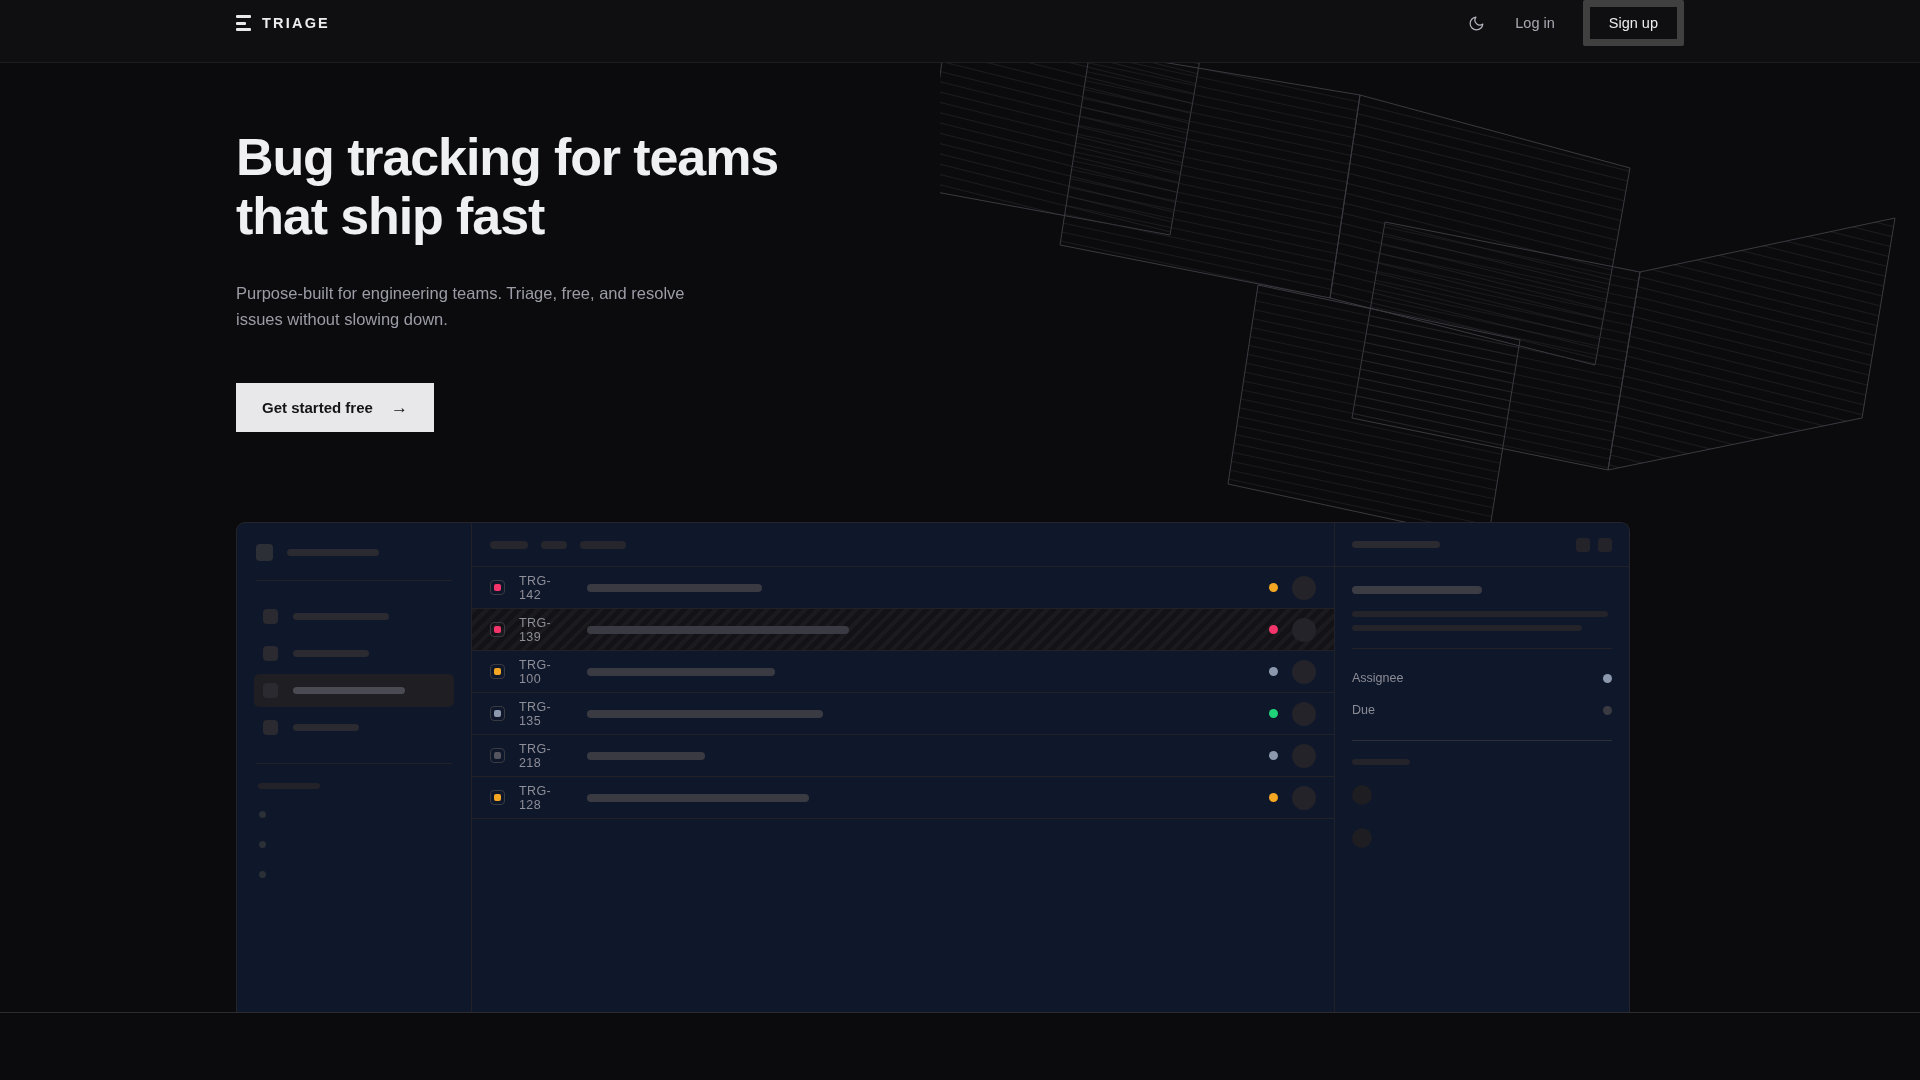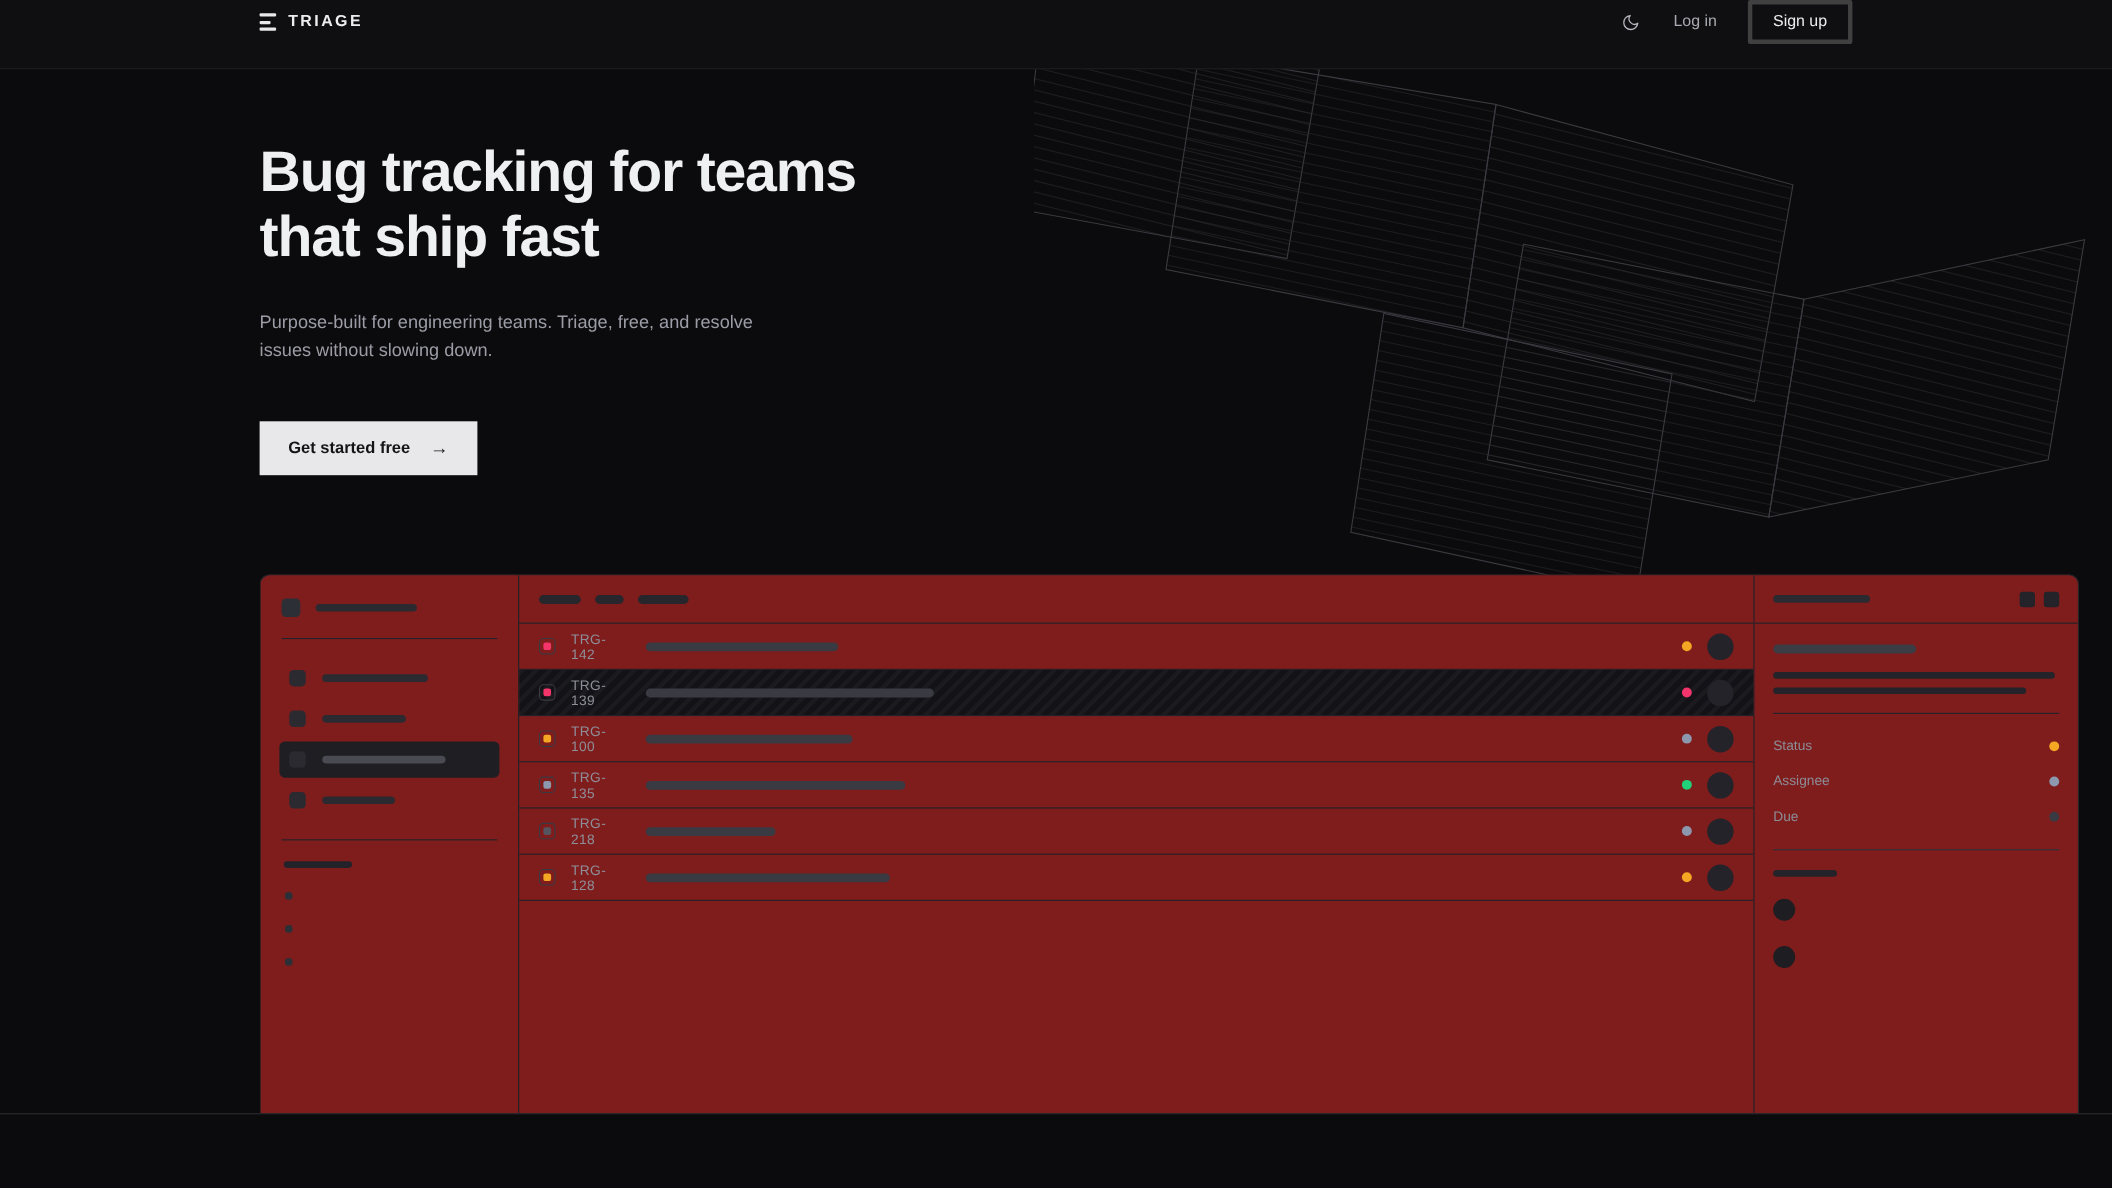--- a/index.html
+++ b/index.html
@@ -29,21 +29,21 @@
   .brand-mark { width:15px; height:16px; display:flex; flex-direction:column; justify-content:space-between; }
   .brand-mark i { display:block; height:3px; background:#e9e9ec; border-radius:1px; }
   .brand-mark i:nth-child(1){ width:15px; }
   .brand-mark i:nth-child(2){ width:10px; }
   .brand-mark i:nth-child(3){ width:15px; }
   .brand-name { color:#ededf0; font-size:14.5px; font-weight:bold; letter-spacing:2.2px; }
   .hdr-right { margin-left:auto; display:flex; align-items:center; gap:28px; }
   .theme-toggle { width:22px; height:22px; display:flex; align-items:center; justify-content:center; cursor:pointer; }
   .login-link { color:#a9a9b2; font-size:14.5px; cursor:pointer; }
   .signup-btn {
-    border:4px solid #404040; color:#ededf0; font-size:14.5px;
+    border:7px solid #404040; color:#ededf0; font-size:14.5px;
     padding:8px 19px; background:transparent; cursor:pointer; border-radius:2px;
   }
 
   
   .hero { position:relative; z-index:3; padding:65px 236px 0 236px; }
   .hero h1 {
     color:#eff0f1; font-size:52px; line-height:1.13; font-weight:bold;
     letter-spacing:-1.1px; max-width:640px;
   }
   .hero p {
@@ -53,22 +53,22 @@
   .cta {
     margin-top:50px; display:inline-flex; align-items:center; gap:18px;
     background:#e8e8ea; color:#141418; border:none;
     padding:16px 26px; font-size:15px; font-weight:bold; cursor:pointer;
     font-family:"Liberation Sans", sans-serif;
   }
   .cta .arrow { font-size:17px; line-height:1; }
 
   
   .mock {
-    position:absolute; left:236px; top:522px; width:1654px; height:490px;
-    background:#7f1d1d;
+    position:absolute; left:236px; top:522px; width:1394px; height:490px;
+    background:#0f172a;
     border:1px solid #24242a;
     border-radius:9px 9px 0 0;
     border-bottom:none;
     display:flex; overflow:hidden; z-index:3;
   }
   .mock-rule { position:absolute; left:0; top:1012px; width:1920px; height:1px; background:#2b2b31; z-index:4; }
 
   
   .mk-side { width:235px; border-right:1px solid #212127; padding:21px 17px 0 17px; flex:none; }
   .mk-logo-row { display:flex; align-items:center; gap:14px; padding:0 2px 0 2px; }
@@ -301,24 +301,20 @@
       </div>
       <div class="mk-dbody">
         <div class="d-title"></div>
         <div id="d-lines">
             <div class="d-line" style="width: 256px;"></div>
             <div class="d-line" style="width: 230px;"></div>
           </div>
         <div class="d-sep"></div>
         <div id="d-fields">
             <div class="d-field">
-              <span>Status</span>
-              <span class="sdot" style="background: rgb(245, 166, 35);"></span>
-            </div>
-            <div class="d-field">
               <span>Assignee</span>
               <span class="sdot" style="background: rgb(139, 152, 173);"></span>
             </div>
             <div class="d-field">
               <span>Due</span>
               <span class="sdot" style="background: rgb(58, 58, 66);"></span>
             </div>
           </div>
         <div class="d-sep2"></div>
         <div class="d-act-label"></div>

